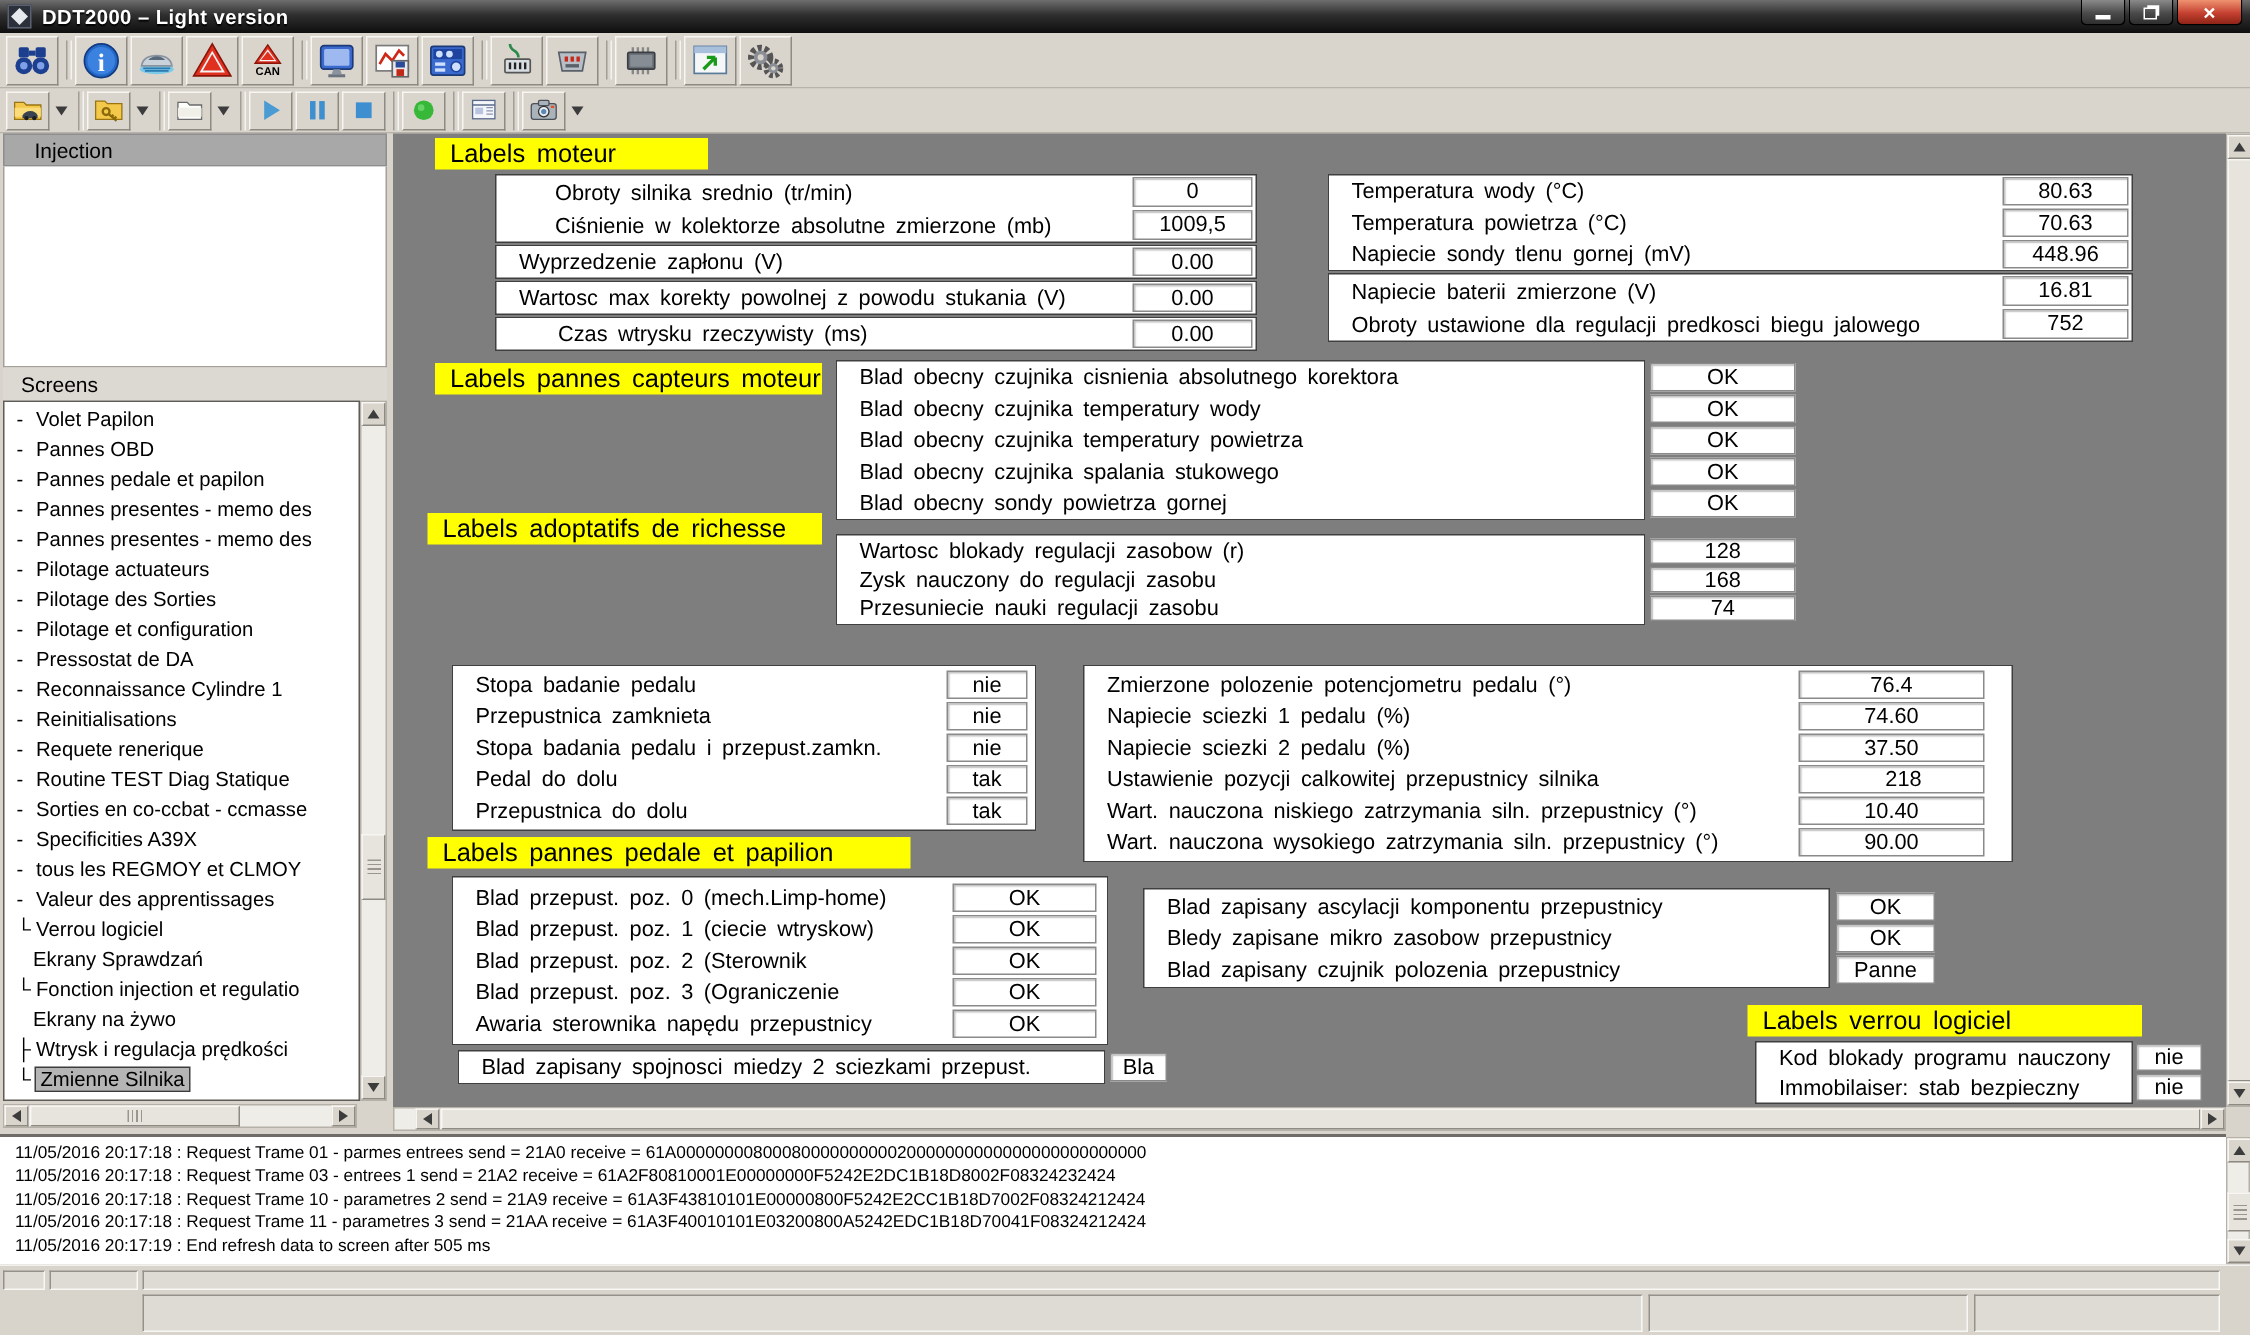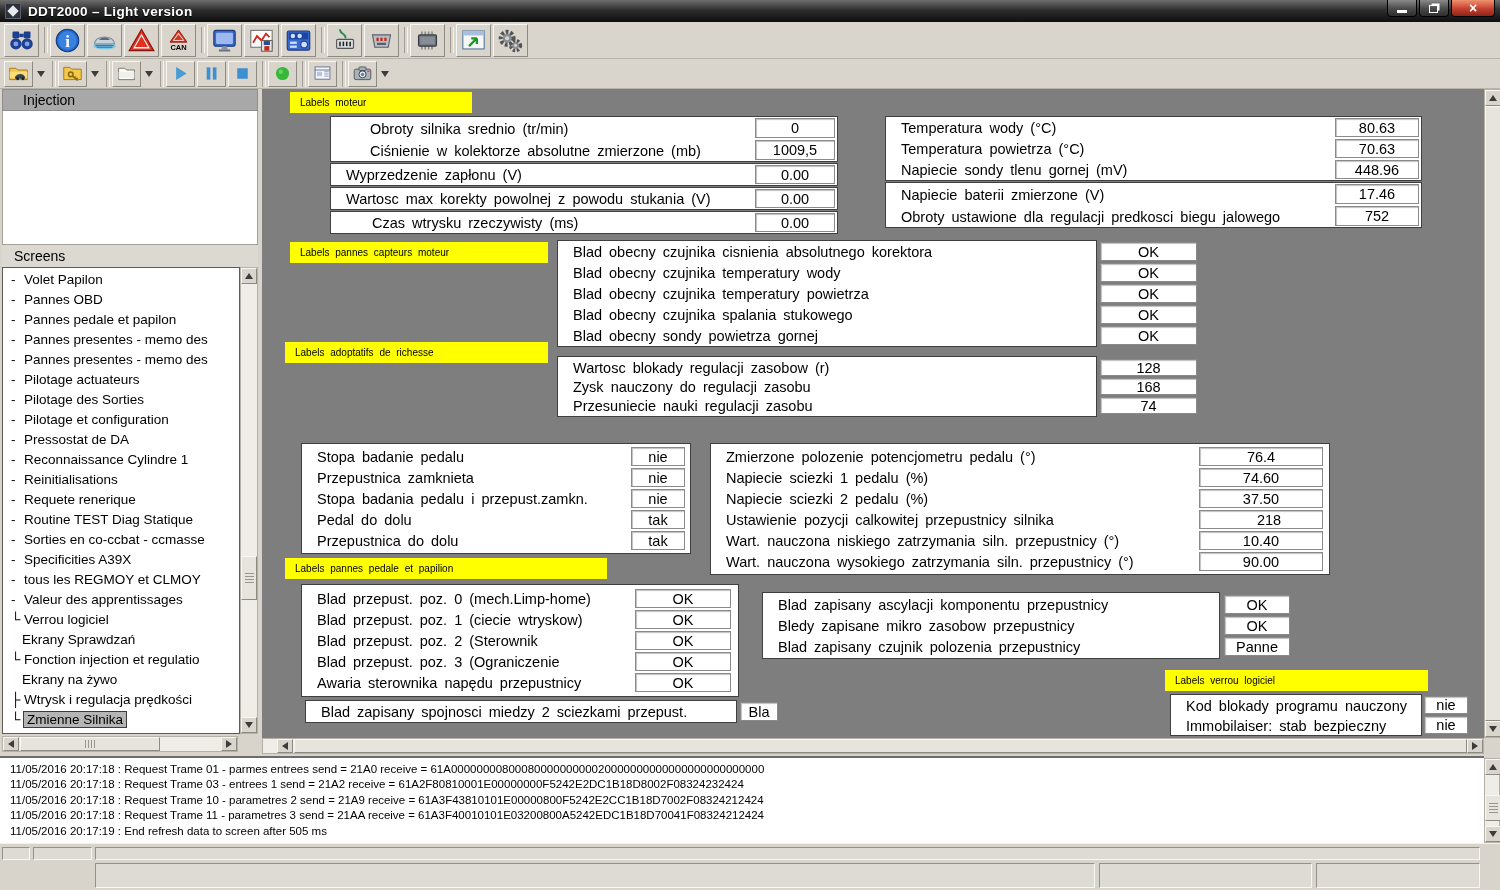--- a/index.html
+++ b/index.html
@@ -68,21 +68,21 @@
   .hsb .sbtn{top:0;width:16px;height:14px}
   .thumb{position:absolute;background:#e7e4de;border:1px solid;border-color:#f7f6f2 #8d8a82 #8d8a82 #f7f6f2;
     display:flex;align-items:center;justify-content:center}
   .thumb.v{left:0;width:16px}
   .thumb.h{top:0;height:14px}
   .grip-v{width:9px;height:11px;background:repeating-linear-gradient(180deg,#9a968e 0 1px,transparent 1px 3px)}
   .grip-h{width:11px;height:8px;background:repeating-linear-gradient(90deg,#9a968e 0 1px,transparent 1px 3px)}
 
   
   .main{position:absolute;left:262px;top:89px;width:1222px;height:649px;background:#7e7e7e;overflow:hidden}
-  .ylabel{position:absolute;height:21px;background:#ffff00;font-size:10px;line-height:21px;
+  .ylabel{position:absolute;height:21px;background:#ffff00;font-size:17px;line-height:21px;
     padding-left:10px;word-spacing:3px;white-space:nowrap}
   .wbox{position:absolute;background:#fff;border:1px solid #3f3f3f;overflow:hidden}
   .wrow{padding-left:15px;font-size:14.5px;word-spacing:3px;white-space:nowrap;overflow:hidden}
   .vcell{position:absolute;background:#fff;border:1px solid #8a8a8a;
     box-shadow:inset 1px 1px 1px rgba(0,0,0,.25);font-size:14.5px;text-align:center;overflow:hidden;white-space:nowrap}
 
   
   .log{position:absolute;left:0;top:756px;width:1484px;height:87px;background:#fff;
     border-top:2px solid #6f6b66;padding:4px 0 0 10px;overflow:hidden}
   .logline{font-size:11.5px;line-height:15.4px;white-space:nowrap}
@@ -457,21 +457,21 @@
       <div class="wrow" style="height: 21px; line-height: 21px;">Temperatura powietrza (°C)</div>
       <div class="wrow" style="height: 21px; line-height: 21px;">Napiecie sondy tlenu gornej (mV)</div>
     </div>
     <div class="vcell" style="left: 1073px; top: 29px; width: 84px; height: 19px; line-height: 18px;">80.63</div>
     <div class="vcell" style="left: 1073px; top: 50px; width: 84px; height: 19px; line-height: 18px;">70.63</div>
     <div class="vcell" style="left: 1073px; top: 71px; width: 84px; height: 19px; line-height: 18px;">448.96</div>
     <div class="wbox" style="left: 623px; top: 93px; width: 537px; height: 46px; padding-top: 1px;">
       <div class="wrow" style="height: 22px; line-height: 22px;">Napiecie baterii zmierzone (V)</div>
       <div class="wrow" style="height: 22px; line-height: 22px;">Obroty ustawione dla regulacji predkosci biegu jalowego</div>
     </div>
-    <div class="vcell" style="left: 1073px; top: 95px; width: 84px; height: 20px; line-height: 19px;">17.46</div>
+    <div class="vcell" style="left: 1073px; top: 95px; width: 84px; height: 20px; line-height: 19px;">16.81</div>
     <div class="vcell" style="left: 1073px; top: 117px; width: 84px; height: 20px; line-height: 19px;">752</div>
     <div class="wbox" style="left: 295px; top: 151px; width: 540px; height: 107px; padding-top: 1px;">
       <div class="wrow" style="height: 21px; line-height: 21px;">Blad obecny czujnika cisnienia absolutnego korektora</div>
       <div class="wrow" style="height: 21px; line-height: 21px;">Blad obecny czujnika temperatury wody</div>
       <div class="wrow" style="height: 21px; line-height: 21px;">Blad obecny czujnika temperatury powietrza</div>
       <div class="wrow" style="height: 21px; line-height: 21px;">Blad obecny czujnika spalania stukowego</div>
       <div class="wrow" style="height: 21px; line-height: 21px;">Blad obecny sondy  powietrza gornej</div>
     </div>
     <div class="vcell" style="left: 838px; top: 153px; width: 97px; height: 19px; line-height: 18px;">OK</div>
     <div class="vcell" style="left: 838px; top: 174px; width: 97px; height: 19px; line-height: 18px;">OK</div>
@@ -491,21 +491,21 @@
       <div class="wrow" style="height: 21px; line-height: 21px;">Przepustnica zamknieta</div>
       <div class="wrow" style="height: 21px; line-height: 21px;">Stopa badania pedalu i przepust.zamkn.</div>
       <div class="wrow" style="height: 21px; line-height: 21px;">Pedal do dolu</div>
       <div class="wrow" style="height: 21px; line-height: 21px;">Przepustnica do dolu</div>
     </div>
     <div class="vcell" style="left: 369px; top: 358px; width: 54px; height: 19px; line-height: 18px;">nie</div>
     <div class="vcell" style="left: 369px; top: 379px; width: 54px; height: 19px; line-height: 18px;">nie</div>
     <div class="vcell" style="left: 369px; top: 400px; width: 54px; height: 19px; line-height: 18px;">nie</div>
     <div class="vcell" style="left: 369px; top: 421px; width: 54px; height: 19px; line-height: 18px;">tak</div>
     <div class="vcell" style="left: 369px; top: 442px; width: 54px; height: 19px; line-height: 18px;">tak</div>
-    <div class="wbox" style="left: 448px; top: 354px; width: 620px; height: 132px; padding-top: 3px;">
+    <div class="wbox" style="left: 460px; top: 354px; width: 620px; height: 132px; padding-top: 3px;">
       <div class="wrow" style="height: 21px; line-height: 21px;">Zmierzone polozenie potencjometru pedalu (°)</div>
       <div class="wrow" style="height: 21px; line-height: 21px;">Napiecie sciezki 1 pedalu (%)</div>
       <div class="wrow" style="height: 21px; line-height: 21px;">Napiecie sciezki 2 pedalu (%)</div>
       <div class="wrow" style="height: 21px; line-height: 21px;">Ustawienie pozycji calkowitej przepustnicy silnika</div>
       <div class="wrow" style="height: 21px; line-height: 21px;">Wart. nauczona niskiego zatrzymania siln. przepustnicy (°)</div>
       <div class="wrow" style="height: 21px; line-height: 21px;">Wart. nauczona wysokiego zatrzymania siln. przepustnicy (°)</div>
     </div>
     <div class="vcell" style="left: 937px; top: 358px; width: 124px; height: 19px; line-height: 18px;">76.4</div>
     <div class="vcell" style="left: 937px; top: 379px; width: 124px; height: 19px; line-height: 18px;">74.60</div>
     <div class="vcell" style="left: 937px; top: 400px; width: 124px; height: 19px; line-height: 18px;">37.50</div>

